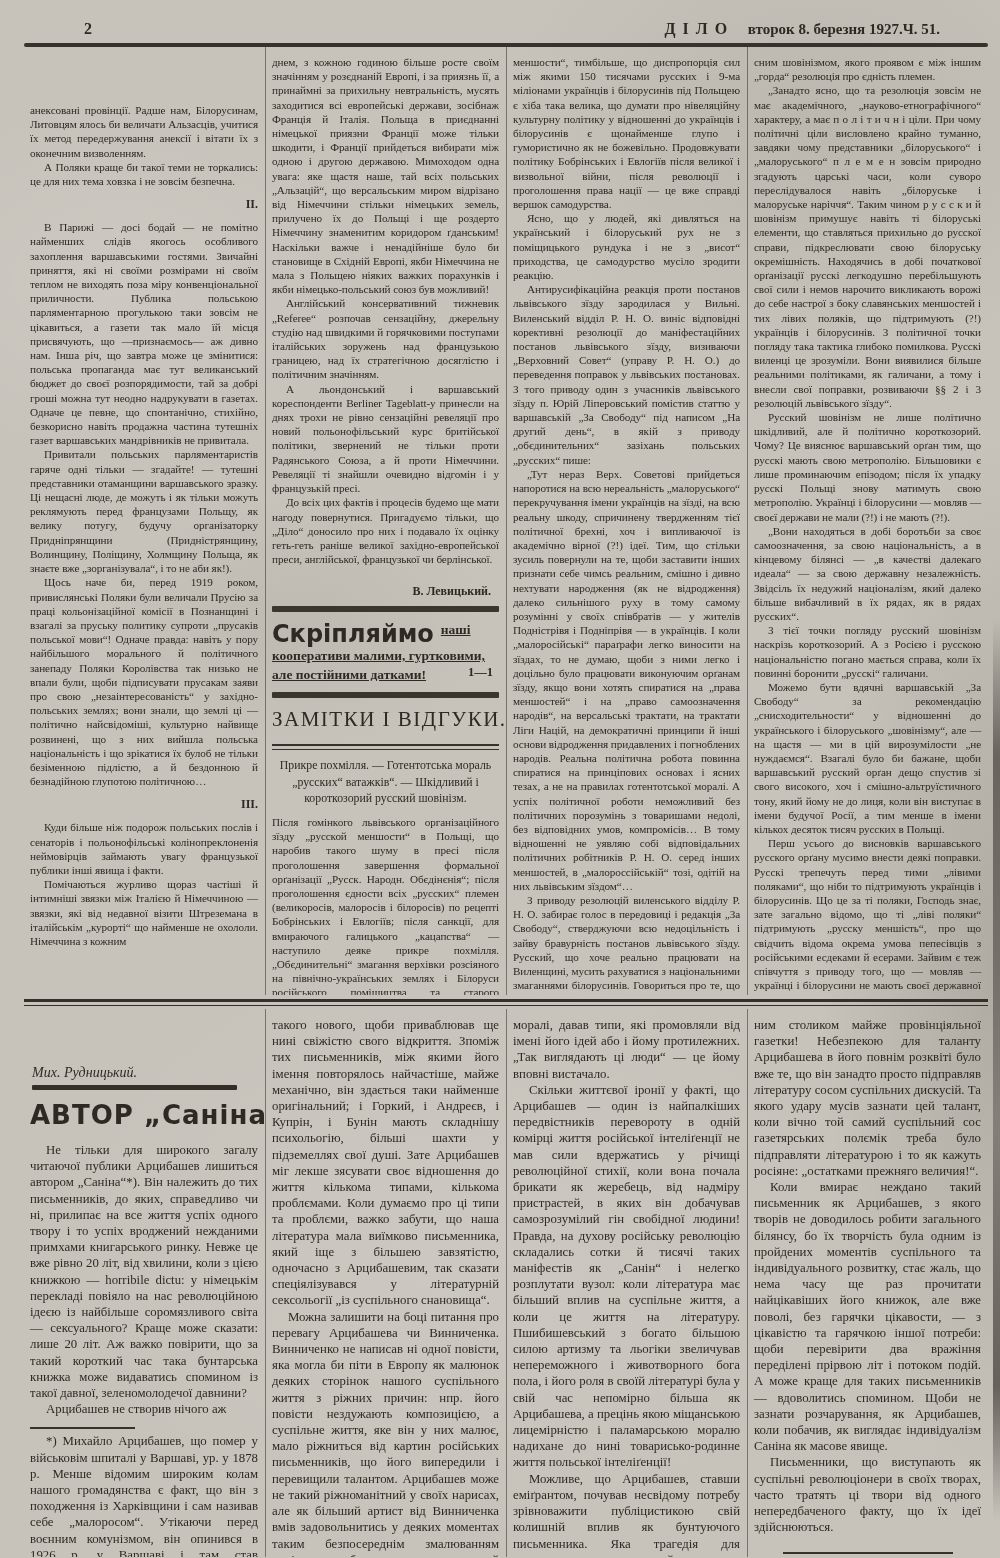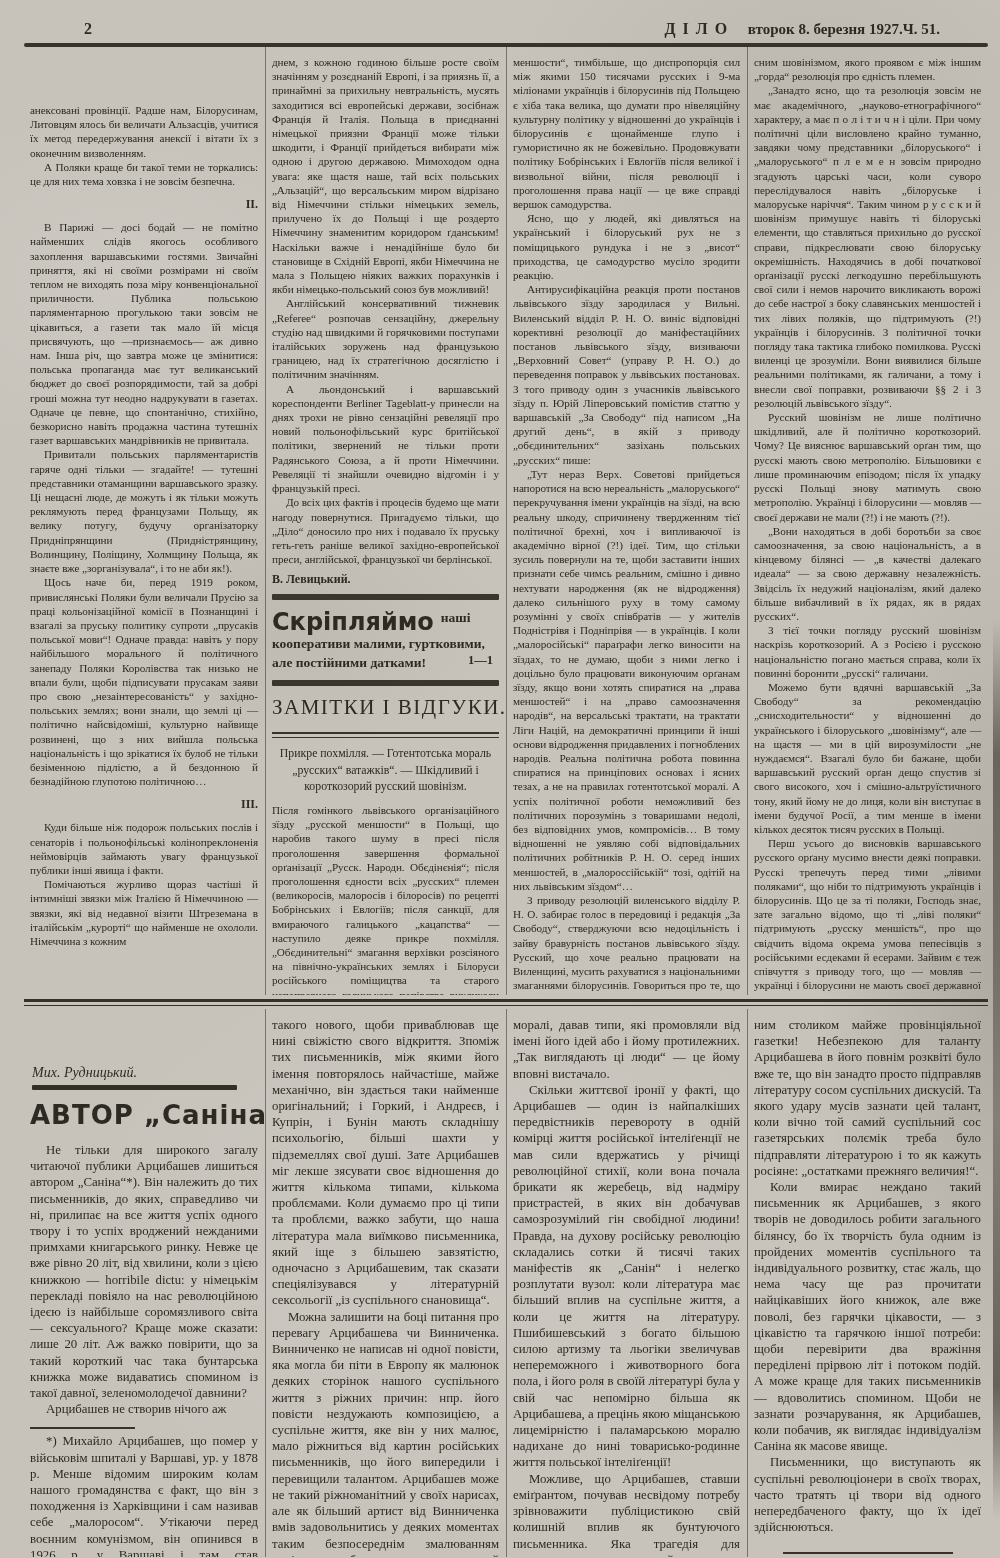--- a/index.html
+++ b/index.html
@@ -26,23 +26,23 @@
   
   .cols{display:grid;grid-template-columns:1fr 1fr 1fr 1fr;}
   .col{overflow:hidden;box-sizing:border-box;padding:8px 7px 0 6px;border-left:1px solid rgba(52,48,41,0.55);}
   .col:first-child{border-left:none;margin-top:48px;}
   .cols-top{height:948px;}
   .cols-bottom{height:548px;}
   .cols-top .col p{font-size:11.2px;line-height:14.2px;letter-spacing:-0.1px;text-align:justify;text-indent:14px;margin:0;}
   .cols-bottom .col p{font-size:12.8px;line-height:16.2px;text-align:justify;text-indent:16px;margin:0;}
   .cont p:first-child{text-indent:0;}
   .sec-num{text-align:right;font-weight:bold;font-size:12px;margin:9px 0 8px;}
-  .signature{text-align:left;font-weight:bold;font-size:12px;margin:6px 8px 7px 0;}
+  .signature{text-align:right;font-weight:bold;font-size:12px;margin:18px 8px 7px 0;}
   .bar{height:6px;background:#3a362e;margin:7px 0;border-radius:1px;}
-  .ad-box{padding:1px 0 2px;}
+  .ad-box{padding:1px 0 2px;text-decoration:underline;}
   .ad-box:after{content:"";display:block;clear:both;}
   .ad-big{float:left;font-family:"DejaVu Sans",sans-serif;font-weight:bold;font-size:24px;line-height:1.0;margin:2px 7px 0 0;}
   .ad-body{font-weight:bold;font-size:13.5px;line-height:1.3;text-align:justify;}
   .ad-num{float:right;font-weight:bold;font-size:12.5px;margin-right:6px;}
   .section-heading{font-size:21px;letter-spacing:1.5px;margin:9px 0 12px;white-space:nowrap;}
   .dbl-rule{border-top:2px solid #37332c;border-bottom:1px solid #37332c;height:3px;margin:2px 0 7px;}
   .subhead{font-weight:normal;text-align:center;font-size:11.8px;line-height:1.4;margin:2px 2px 8px;}
   
   .byline{font-style:italic;font-size:14px;margin:0 0 4px 2px;}
   .byline-rule{height:5px;background:#322f28;width:205px;margin:0 0 10px 2px;border-radius:1px;}
@@ -88,21 +88,21 @@
           <p>Куди більше ніж подорож польських послів і сенаторів і польонофільські колінопреклоненія неймовірців займають увагу французької публики інші явища і факти.</p>
           <p>Помічаються журливо щораз частіші й інтимніші звязки між Італією й Німеччиною — звязки, які від недавної візити Штреземана в італійськім „курорті“ що найменше не охололи. Німеччина з кожним</p>
         </div>
     </div>
 
     <div class="col">
       <div class="cont">
           <p>днем, з кожною годиною більше росте своїм значінням у розєднаній Европі, і за приязнь її, а принаймні за прихильну невтральність, мусять заходитися всі европейські держави, зосібнаж Франція й Італія. Польща в приєднанні німецької приязни Франції може тільки шкодити, і Франції прийдеться вибирати між одною і другою державою. Мимоходом одна увага: яке щастя наше, тай всіх польських „Альзацій“, що версальським миром відрізано від Німеччини стільки німецьких земель, прилучено їх до Польщі і ще роздерто Німеччину знаменитим коридором ґданським! Наскільки важче і ненадійніше було би становище в Східній Европі, якби Німеччина не мала з Польщею ніяких важких порахунків і якби німецько-польський союз був можливий!</p>
           <p>Англійський консервативний тижневик „Referee“ розпочав сензаційну, джерельну студію над швидкими й горячковими поступами італійських зоружень над французькою границею, над їх стратегічною досяглістю і політичним значінням.</p>
           <p>А льондонський і варшавський кореспонденти Berliner Tageblatt-у принесли на днях трохи не рівно сензаційні ревеляції про новий польонофільський курс бритійської політики, звернений не тільки проти Радянського Союза, а й проти Німеччини. Ревеляції ті знайшли очевидно відгомін і у французькій пресі.</p>
-          <p>До всіх цих фактів і процесів будемо ще мати нагоду повернутися. Пригадуємо тільки, що „Діло“ доносило про них і подавало їх пруську геть-геть раніше великої західно-европейської преси, англійської, французької чи берлінської.</p>
+          <p>До всіх цих фактів і процесів будемо ще мати нагоду повернутися. Пригадуємо тільки, що „Діло“ доносило про них і подавало їх оцінку геть-геть раніше великої західно-европейської преси, англійської, французької чи берлінської.</p>
         </div>
       <div class="signature">В. Левицький.</div>
       <div class="bar"></div>
       <div class="ad-box">
         <span class="ad-big">Скріпляймо</span>
         <span class="ad-body">наші кооперативи малими, гуртковими, але постійними датками!</span>
         <span class="ad-num">1—1</span>
       </div>
       <div class="bar"></div>
       <div class="section-heading">ЗАМІТКИ І ВІДГУКИ.</div>

